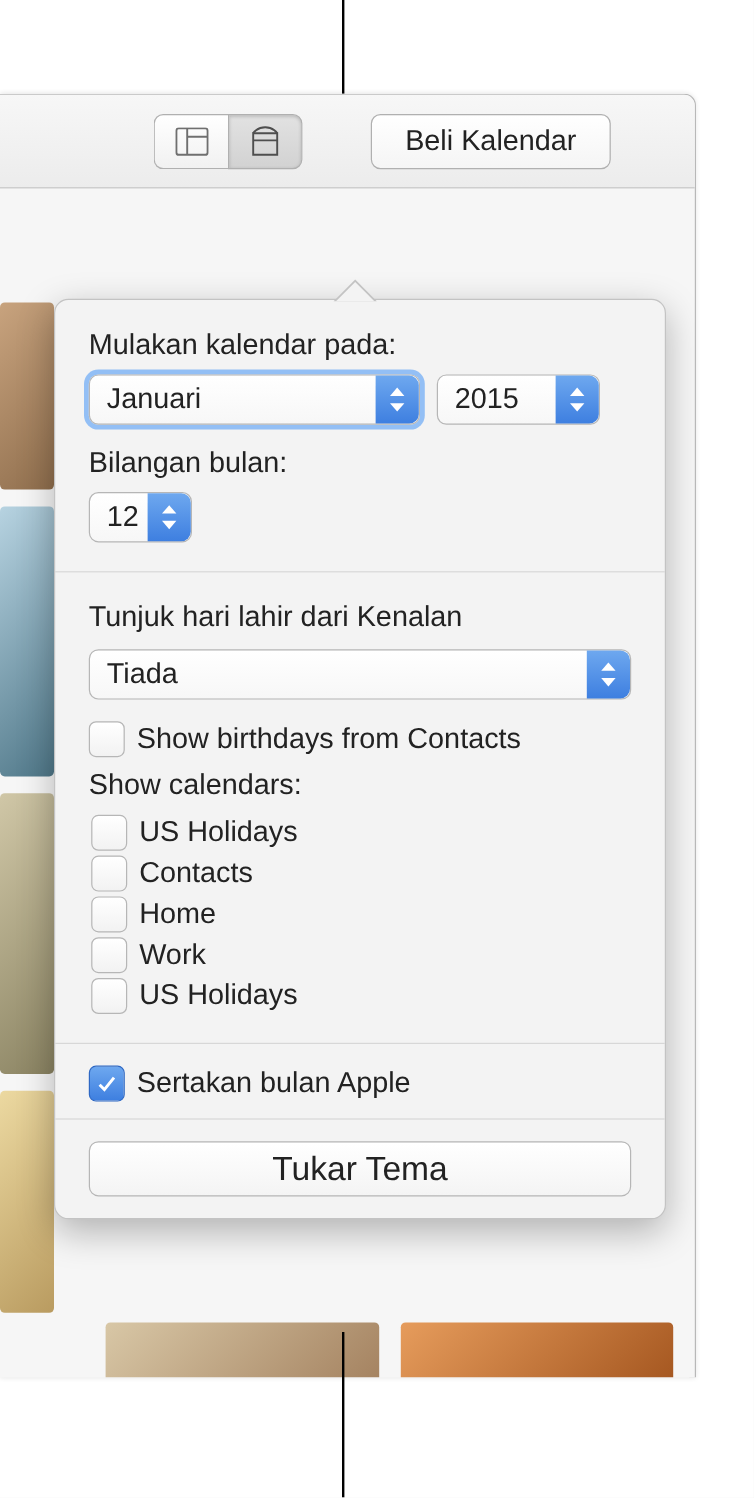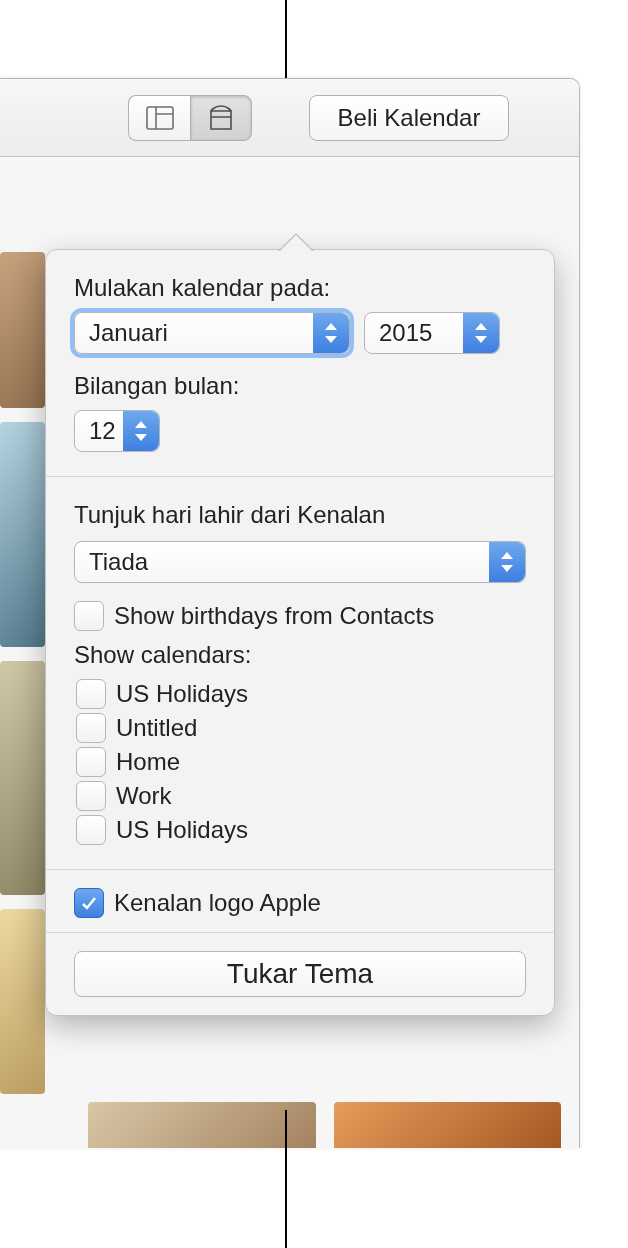--- a/index.html
+++ b/index.html
@@ -308,21 +308,21 @@
         <span class="check-label">Show birthdays from Contacts</span>
       </div>
       <div class="label" style="margin-top:10px;">Show calendars:</div>
       <div class="cal-list">
         <div class="check-row">
           <div class="checkbox"></div>
           <span class="check-label">US Holidays</span>
         </div>
         <div class="check-row">
           <div class="checkbox"></div>
-          <span class="check-label">Untitled</span>
+          <span class="check-label">Contacts</span>
         </div>
         <div class="check-row">
           <div class="checkbox"></div>
           <span class="check-label">Home</span>
         </div>
         <div class="check-row">
           <div class="checkbox"></div>
           <span class="check-label">Work</span>
         </div>
         <div class="check-row">
@@ -334,21 +334,21 @@
 
     <hr class="sep">
 
     <div class="footer-sec" style="padding-bottom:14px;">
       <div class="check-row" style="margin:0;">
         <div class="checkbox checked">
           <svg width="18" height="18" viewBox="0 0 18 18">
               <polyline points="3,10 7,14 15,4" stroke="#fff" stroke-width="2.5" fill="none"></polyline>
             </svg>
         </div>
-        <span class="check-label">Kenalan logo Apple</span>
+        <span class="check-label">Sertakan bulan Apple</span>
       </div>
     </div>
 
     <hr class="sep">
 
     <div class="footer-sec">
       <button class="change-theme-btn">Tukar Tema</button>
     </div>
 
   </div>

